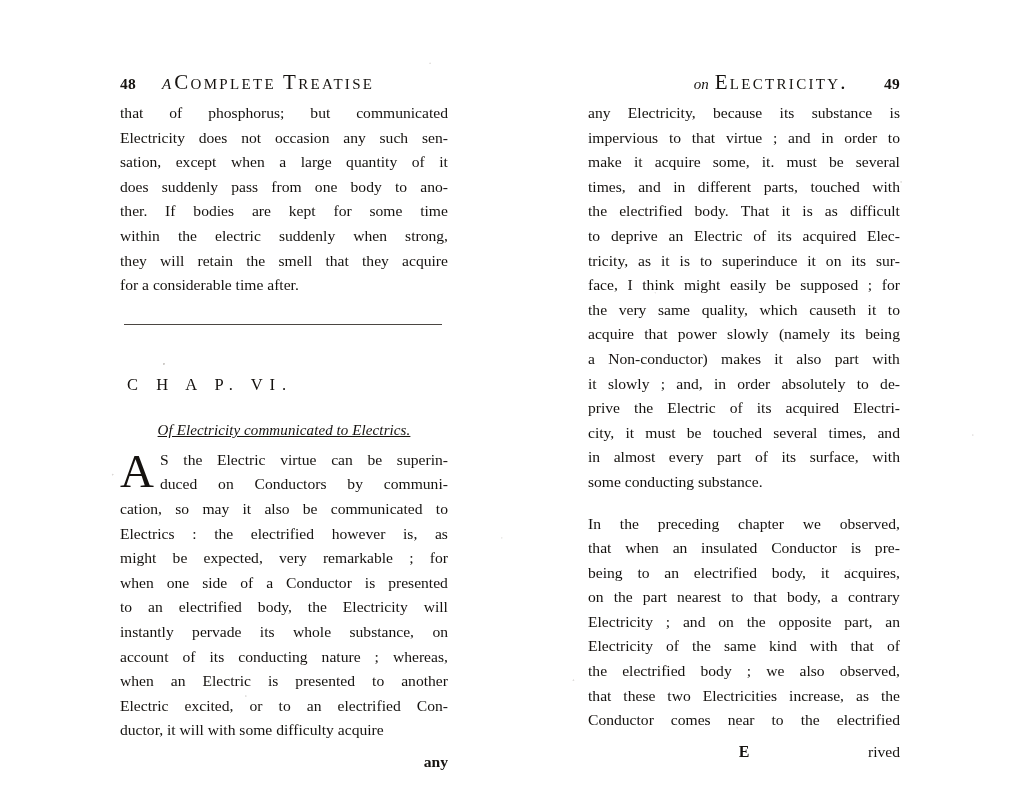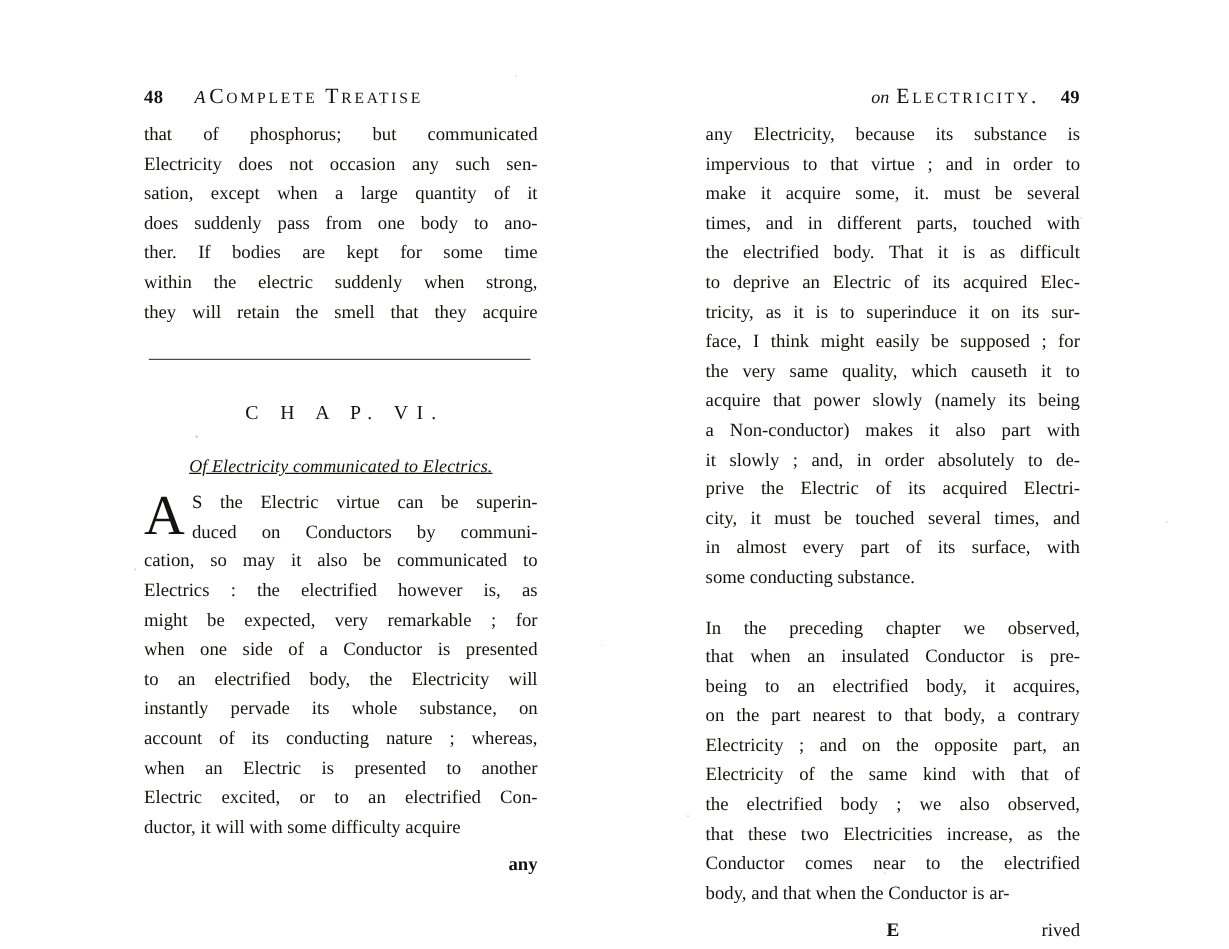--- a/index.html
+++ b/index.html
@@ -68,24 +68,24 @@
     letter-spacing: .3px;
   }
   .rh-article {
     font-style: italic;
     font-size: 15px;
     margin-right: 3px;
   }
   .rh-title {
     font-variant: small-caps;
     letter-spacing: 2.3px;
-    font-size: 18px;
+    font-size: 21px;
   }
   .rh-left .folio { margin-right: 26px; }
-  .rh-right .folio { margin-left: 18px; }
+  .rh-right .folio { margin-left: 36px; }
   .rh-right .rh-article { margin-right: 6px; }
 
   
   .body-col {
     margin-top: 9px;
     font-size: 15.6px;
     line-height: 24.6px;
     text-align: justify;
     text-align-last: left;
     hyphens: none;
@@ -105,22 +105,22 @@
   .text-line.j > span { white-space: pre; }
 
   
   .rule {
     height: 0;
     margin: 26px 6px 0 4px;
     border-top: 1.4px solid #231d18;
     opacity: .82;
   }
   .chap-number {
-    margin-top: 34px;
-    text-align: center;
+    margin-top: 50px;
+    text-align: left;
     font-size: 16.5px;
     letter-spacing: 7px;
     text-indent: 7px;
     font-variant: small-caps;
     text-transform: uppercase;
   }
   .chap-title {
     margin-top: 27px;
     text-align: center;
     font-style: italic;
@@ -241,20 +241,21 @@
           <span class="text-line j">
             <span>they</span>
             <span>will</span>
             <span>retain</span>
             <span>the</span>
             <span>smell</span>
             <span>that</span>
             <span>they</span>
             <span>acquire</span>
           </span>
+          <span class="text-line">for a considerable time after.</span>
         </p>
     </div>
 
     <div class="rule"></div>
 
     <div class="chap-number">C H A P.  VI.</div>
     <div class="chap-title">Of Electricity communicated to Electrics.</div>
 
     <div class="body-col">
       <p class="dropcap-para">
@@ -593,21 +594,20 @@
             <span>the</span>
           </span>
           <span class="text-line j">
             <span>Conductor</span>
             <span>comes</span>
             <span>near</span>
             <span>to</span>
             <span>the</span>
             <span>electrified</span>
           </span>
-          <span class="text-line">body, and that when the Conductor is ar-</span>
         </p>
     </div>
 
     <div class="foot-line">
       <span class="signature">E</span>
       <span class="catchword-plain">rived</span>
     </div>
   </div>
 
 </div>

